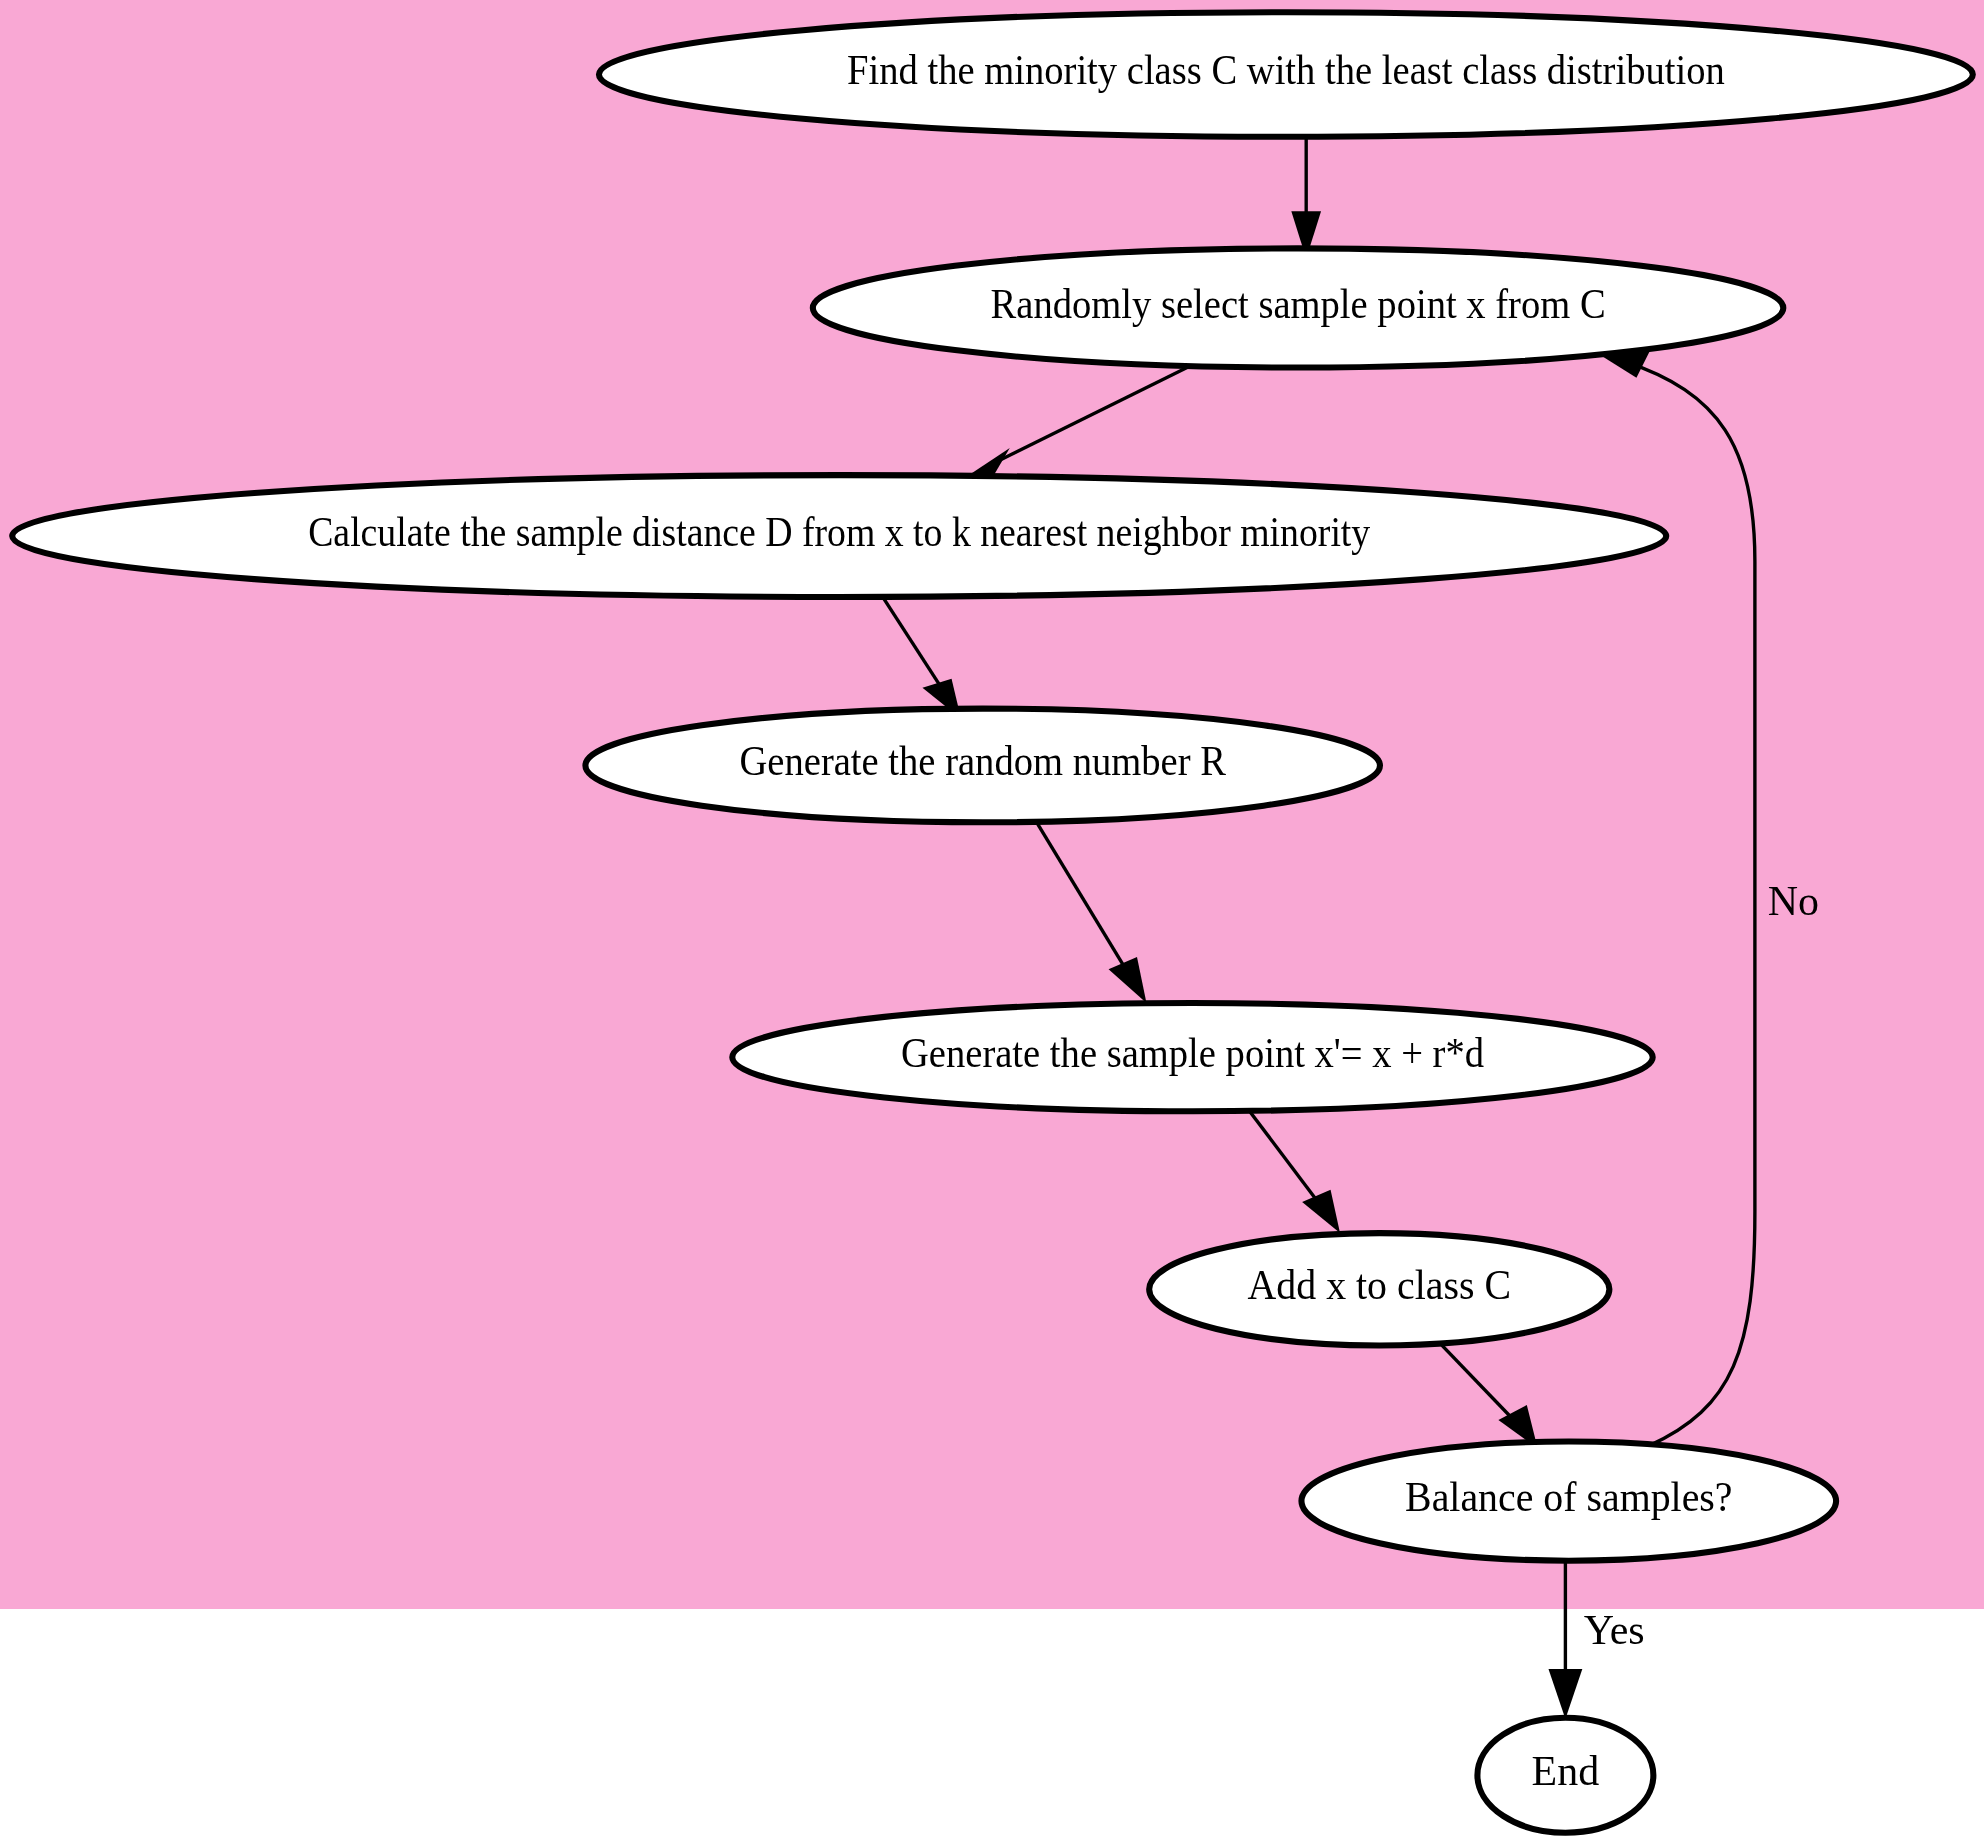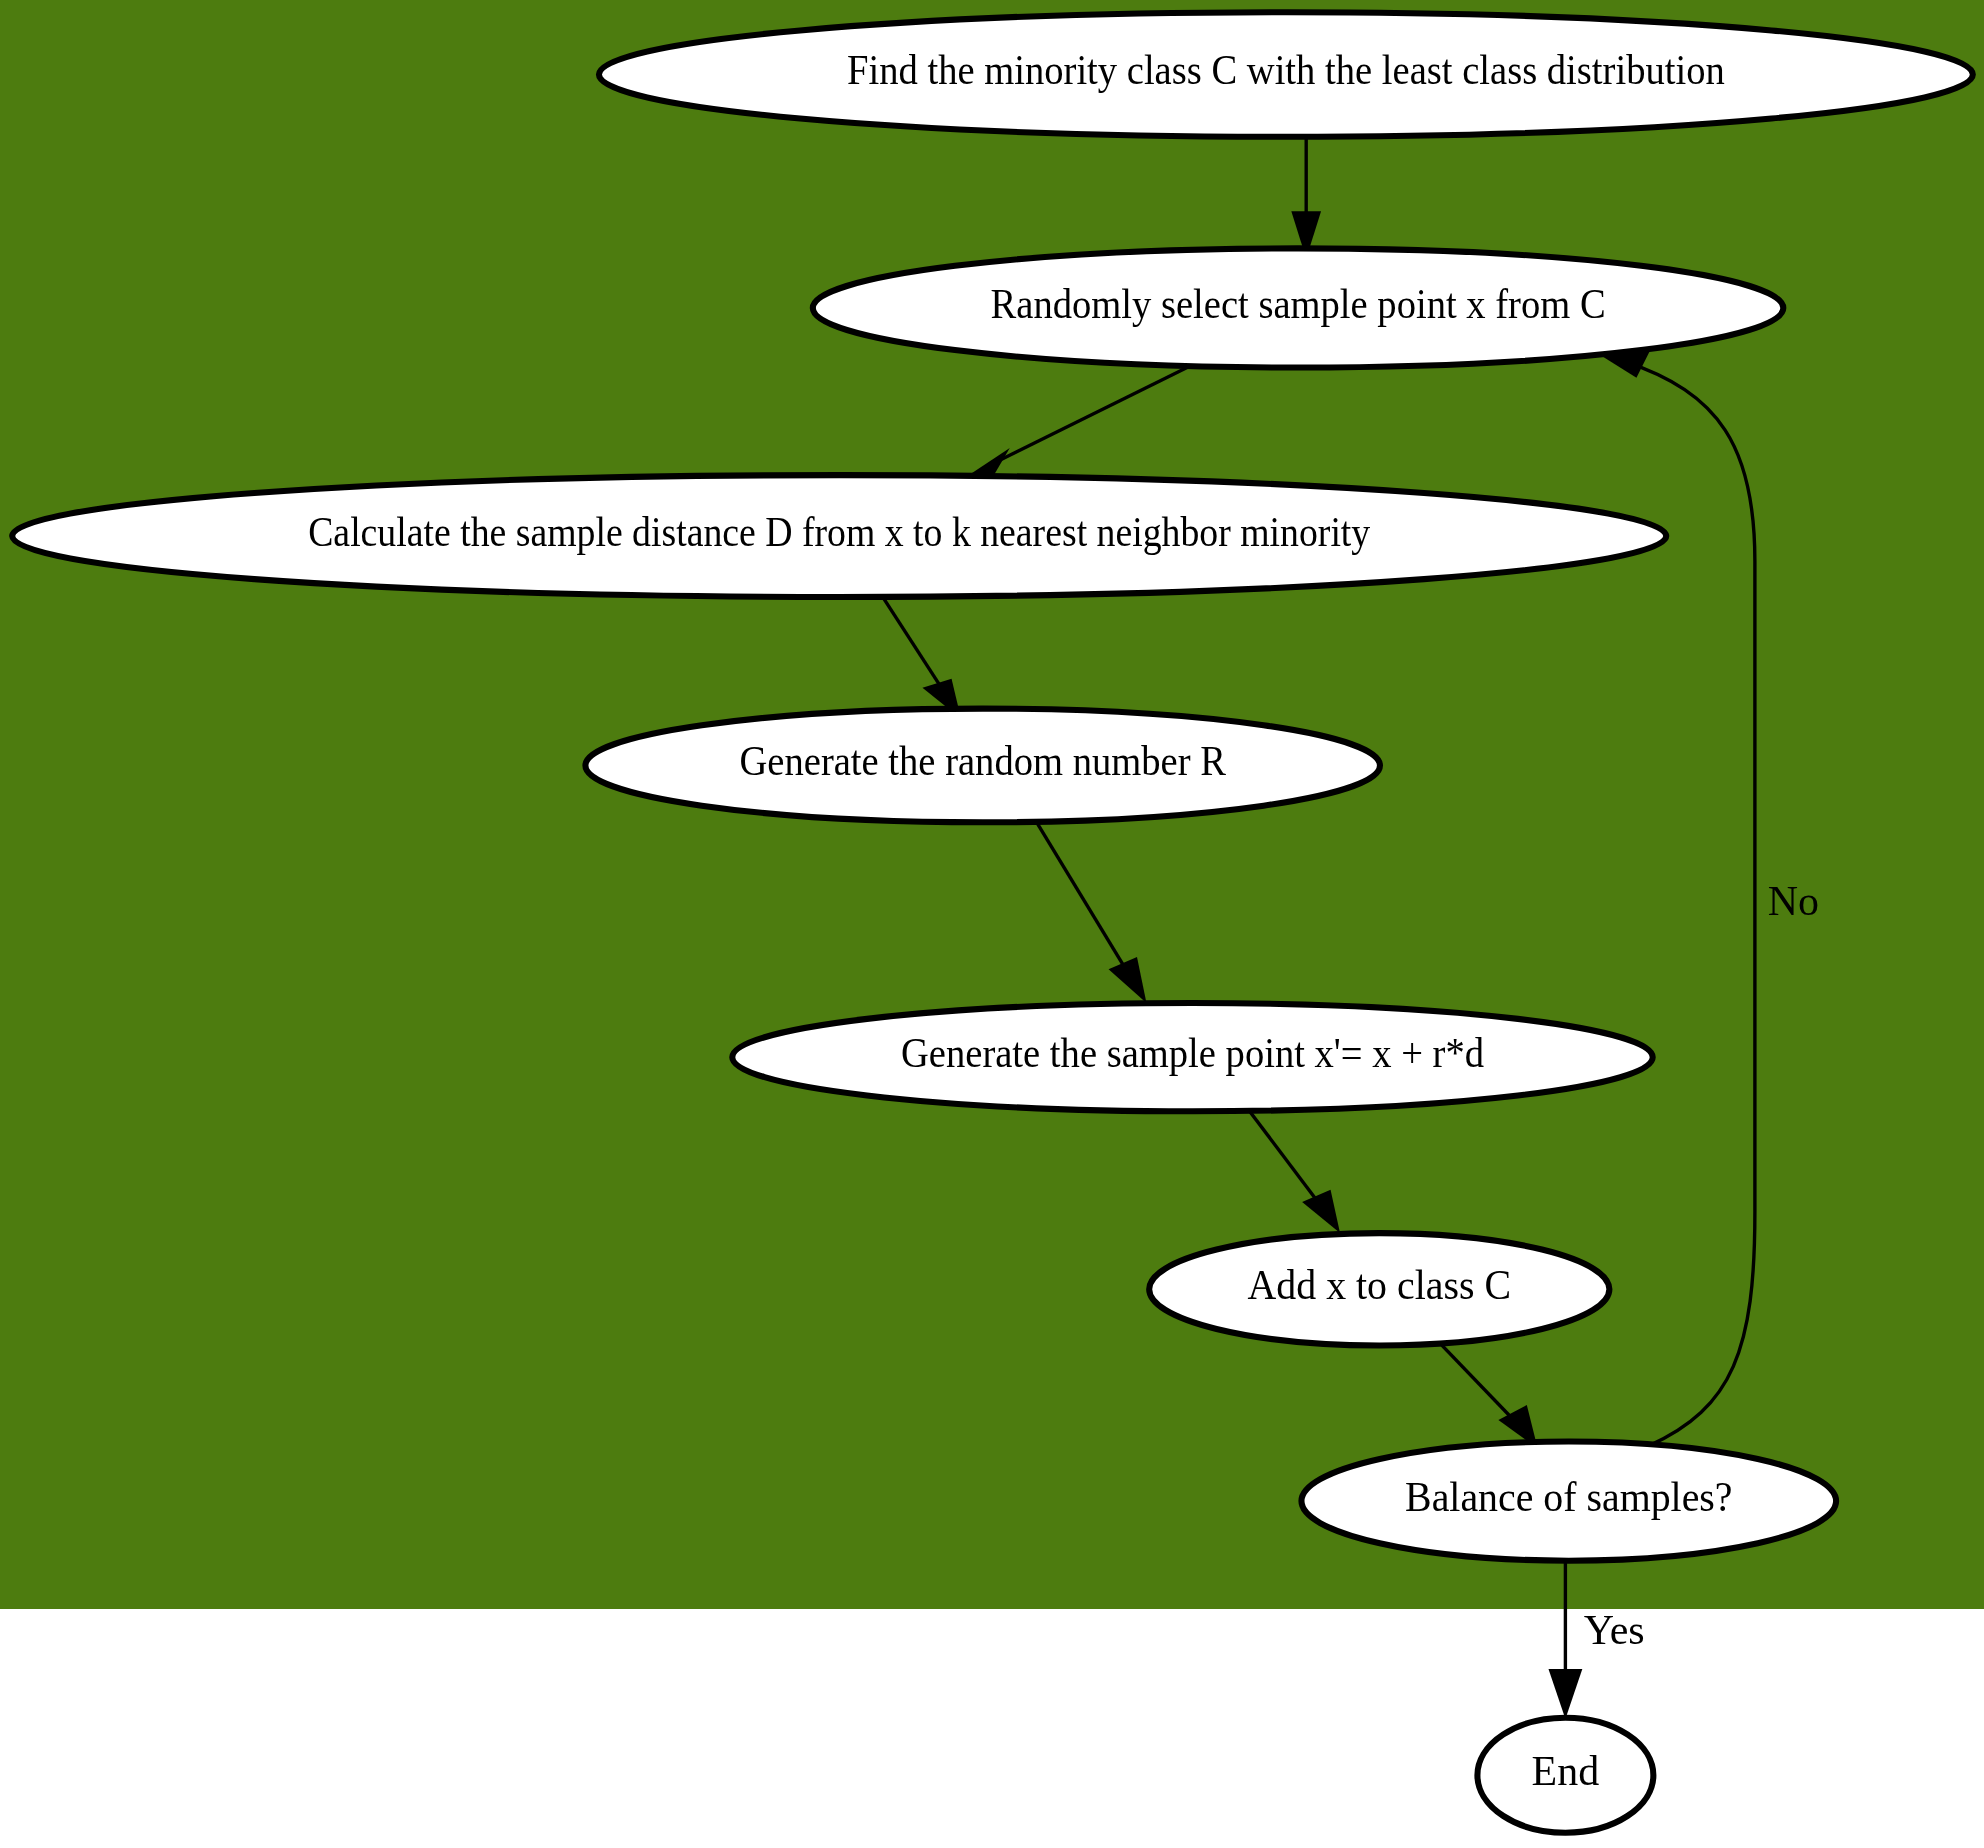--- a/index.html
+++ b/index.html
@@ -11,21 +11,21 @@
   body {
     width: 1985px;
     height: 1849px;
     font-family: "Liberation Serif", "DejaVu Serif", serif;
     overflow: hidden;
   }
   #flowchart-root {
     position: relative;
     width: 1985px;
     height: 1609px;
-    background: #4d7c0f;
+    background: #f9a8d4;
   }
   svg#flow-svg {
     position: absolute;
     top: 0;
     left: 0;
     width: 1985px;
     height: 1849px;
     display: block;
   }
   .node-ellipse {

